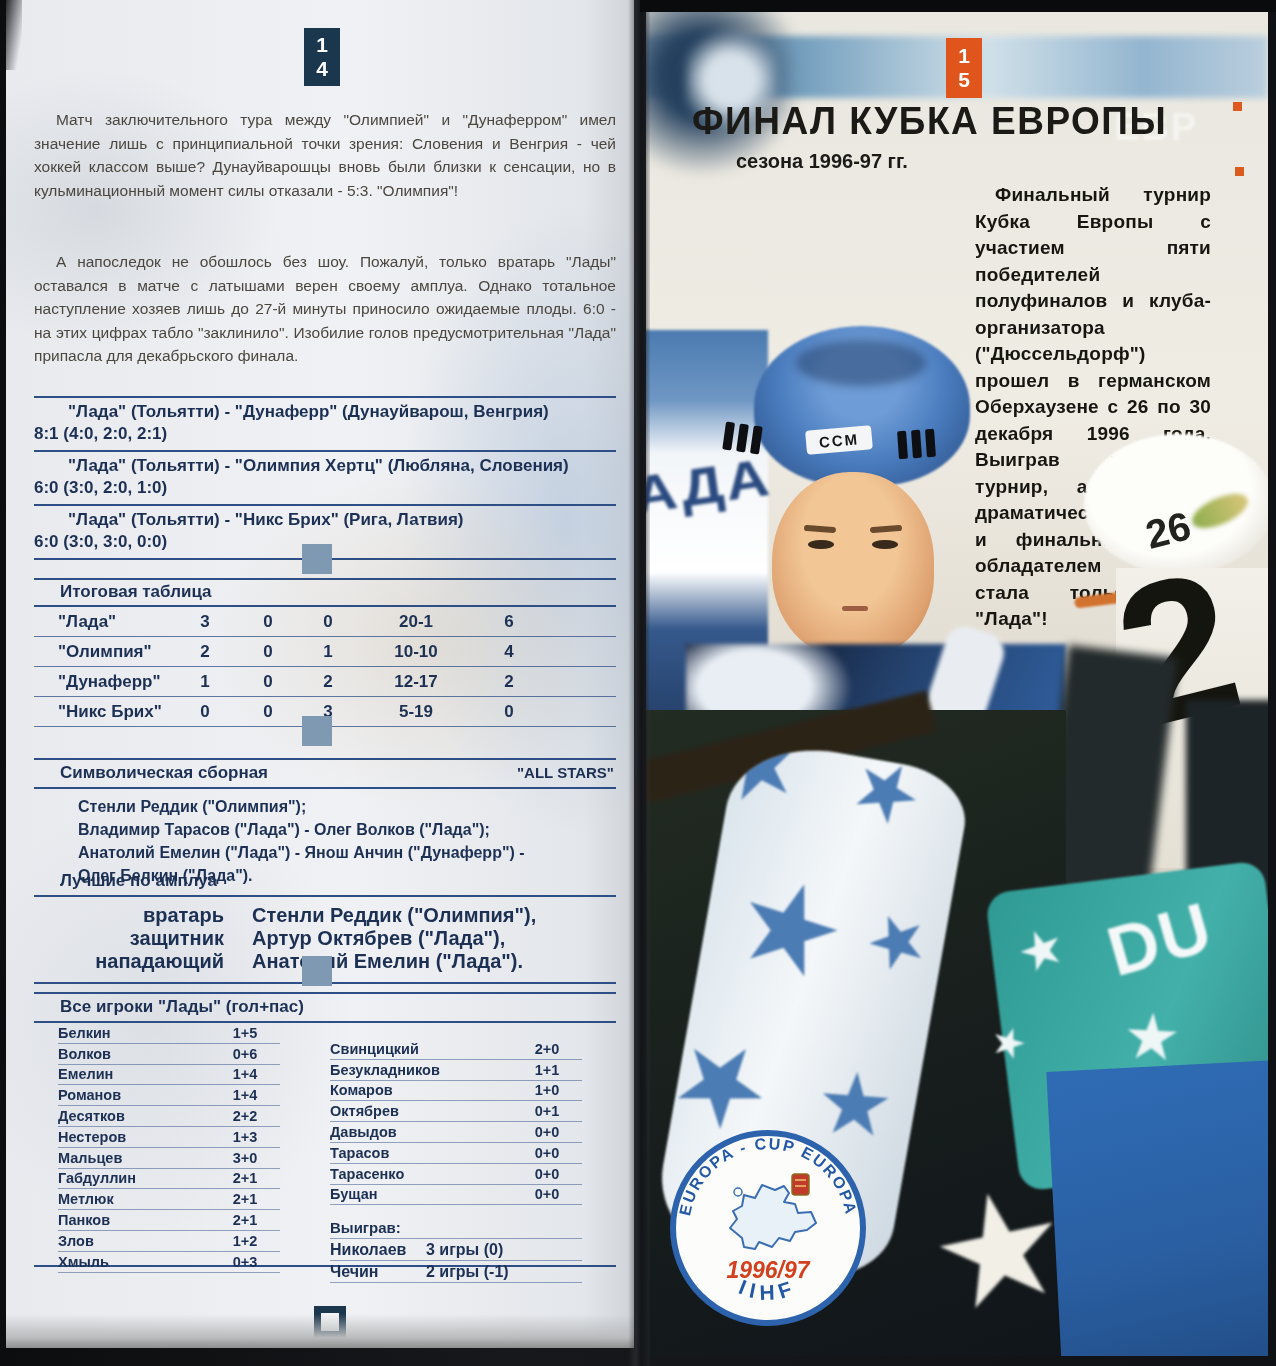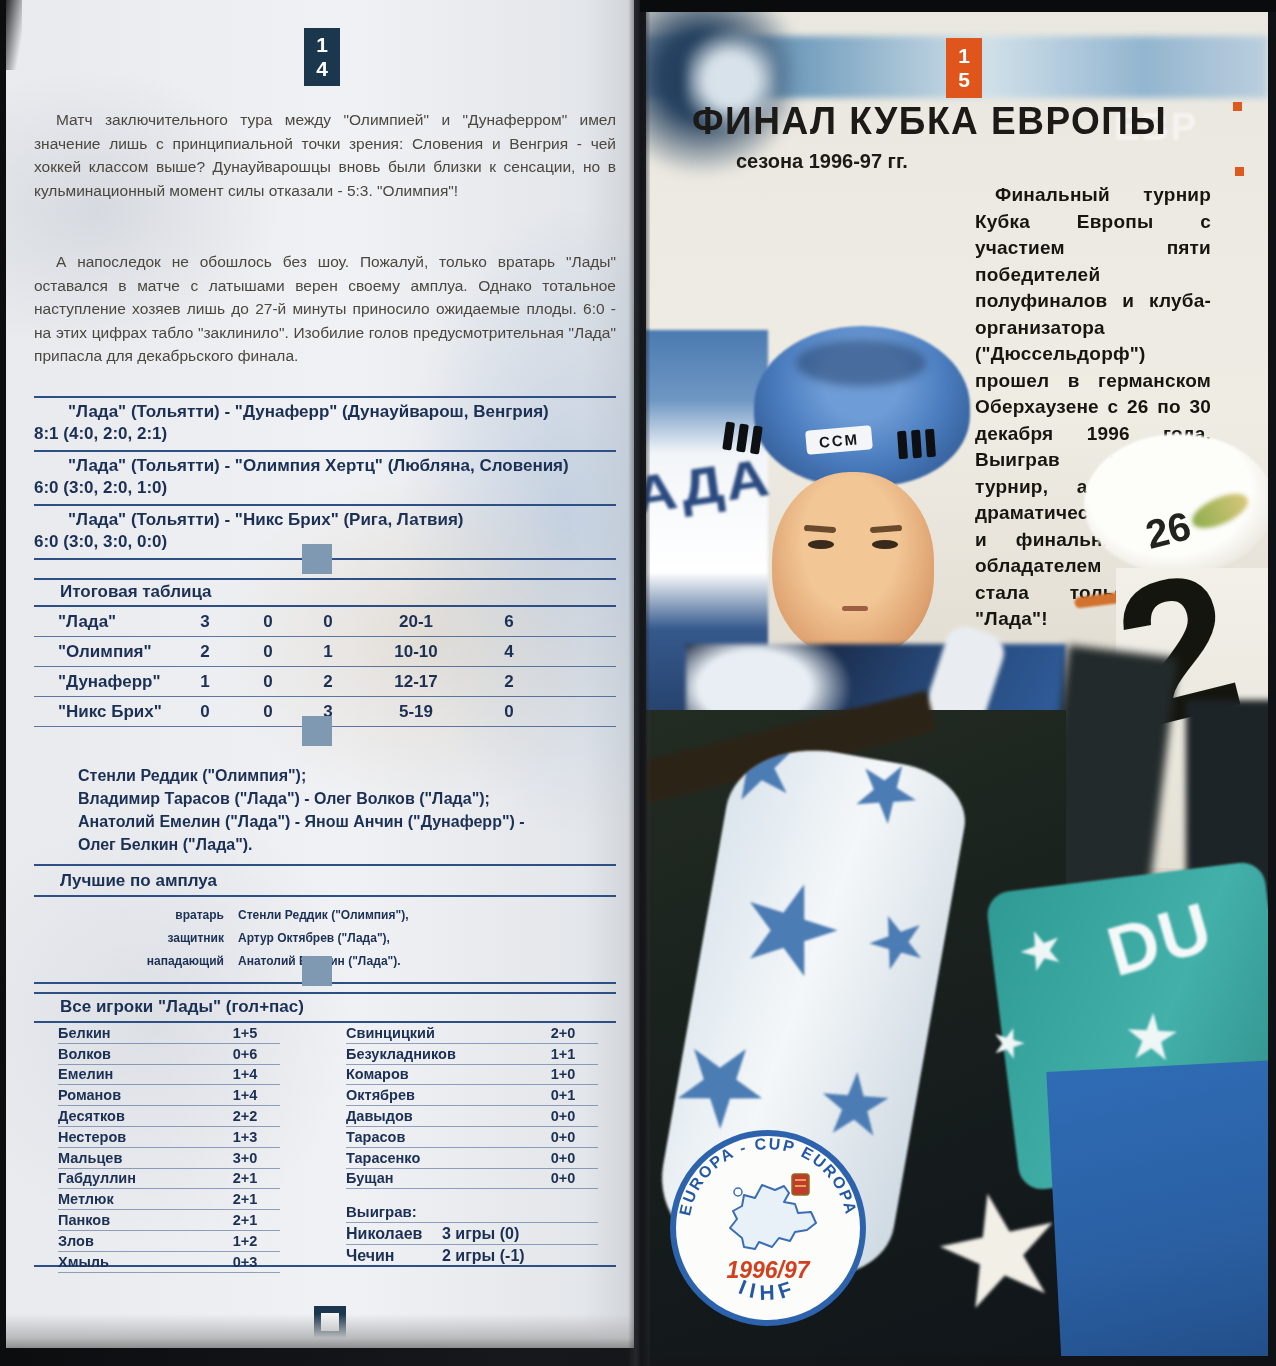--- a/index.html
+++ b/index.html
@@ -51,29 +51,29 @@
   .st-row .st-name{text-align:left;}
   .allstars{position:absolute;left:28px;top:758px;width:582px;}
   .as-head{display:flex;justify-content:space-between;align-items:baseline;
     border-top:2px solid #2e4f86;border-bottom:2px solid #2e4f86;padding:3px 2px 4px 26px;}
   .as-badge{font-size:15px;font-weight:bold;color:#1c3054;}
   .as-lines{padding:6px 0 8px 44px;border-bottom:2px solid #2e4f86;}
   .as-line{font-size:16px;font-weight:bold;color:#1c3054;line-height:23px;}
   .best{position:absolute;left:28px;top:868px;width:582px;}
   .best-head{border-bottom:2px solid #2e4f86;padding:3px 0 4px 26px;}
   .best-rows{padding:7px 0 9px 0;border-bottom:2px solid #2e4f86;}
-  .best-row{display:grid;grid-template-columns:190px 1fr;column-gap:14px;
-    font-size:12px;font-weight:bold;color:#1c3054;line-height:23px;}
+  .best-row{display:grid;grid-template-columns:190px 1fr;column-gap:28px;
+    font-size:20px;font-weight:bold;color:#1c3054;line-height:23px;}
   .best-row .role{text-align:right;}
   .players{position:absolute;left:28px;top:992px;width:582px;}
   .pl-head{border-top:2px solid #2e4f86;border-bottom:2px solid #2e4f86;padding:3px 0 4px 26px;}
   .pl-cols{position:relative;height:242px;border-bottom:2.5px solid #2e4f86;}
   .pl-col{position:absolute;top:0;}
   .pl-col-left{left:24px;width:222px;}
-  .pl-col-right{left:312px;width:252px;}
+  .pl-col-right{left:296px;width:252px;margin-top:16px;}
   .pl-row{display:grid;grid-template-columns:1fr 70px;height:19.8px;align-items:center;
     border-bottom:1px solid rgba(46,79,134,.5);
     font-size:14.5px;font-weight:bold;color:#1c3054;}
   .pl-row .pl-val{text-align:center;}
   .gk-block{position:absolute;left:0;top:178px;width:100%;}
   .gk-title{font-size:15px;font-weight:bold;color:#1c3054;height:21px;border-bottom:1px solid rgba(46,79,134,.5);
     display:flex;align-items:center;}
   .gk-row{display:grid;grid-template-columns:96px 1fr;height:21px;align-items:center;
     border-bottom:1px solid rgba(46,79,134,.5);font-size:16px;font-weight:bold;color:#1c3054;}
   
@@ -255,20 +255,24 @@
         <span>3</span>
         <span>5-19</span>
         <span>0</span>
       </div>
       </div>
   </div>
 
   <div class="sep-square sq2"></div>
 
   <div class="allstars">
+    <div class="as-head">
+      <span class="sect-title">Символическая сборная</span>
+      <span class="as-badge">"ALL STARS"</span>
+    </div>
     <div class="as-lines">
         <div class="as-line">Стенли Реддик ("Олимпия");</div>
         <div class="as-line">Владимир Тарасов ("Лада") - Олег Волков ("Лада");</div>
         <div class="as-line">Анатолий Емелин ("Лада") - Янош Анчин ("Дунаферр") -</div>
         <div class="as-line">Олег Белкин ("Лада").</div>
       </div>
   </div>
 
   <div class="best">
     <div class="best-head sect-title">Лучшие по амплуа</div>

